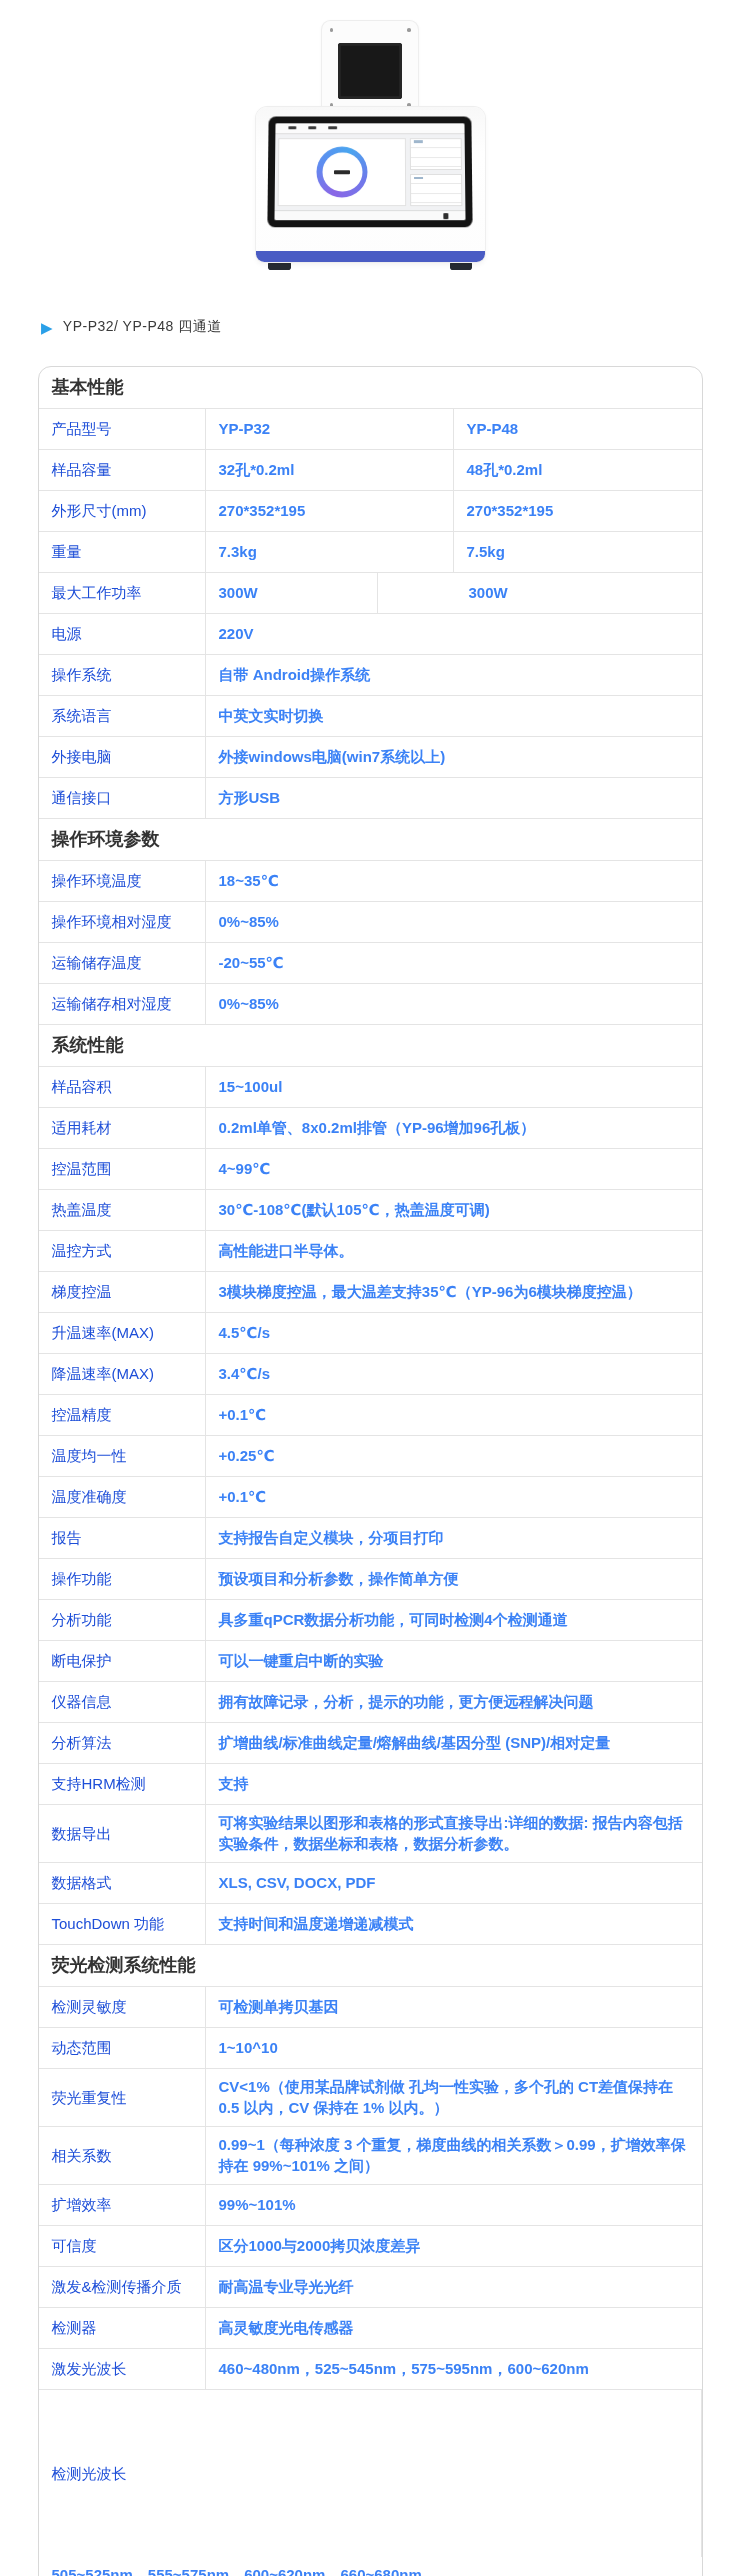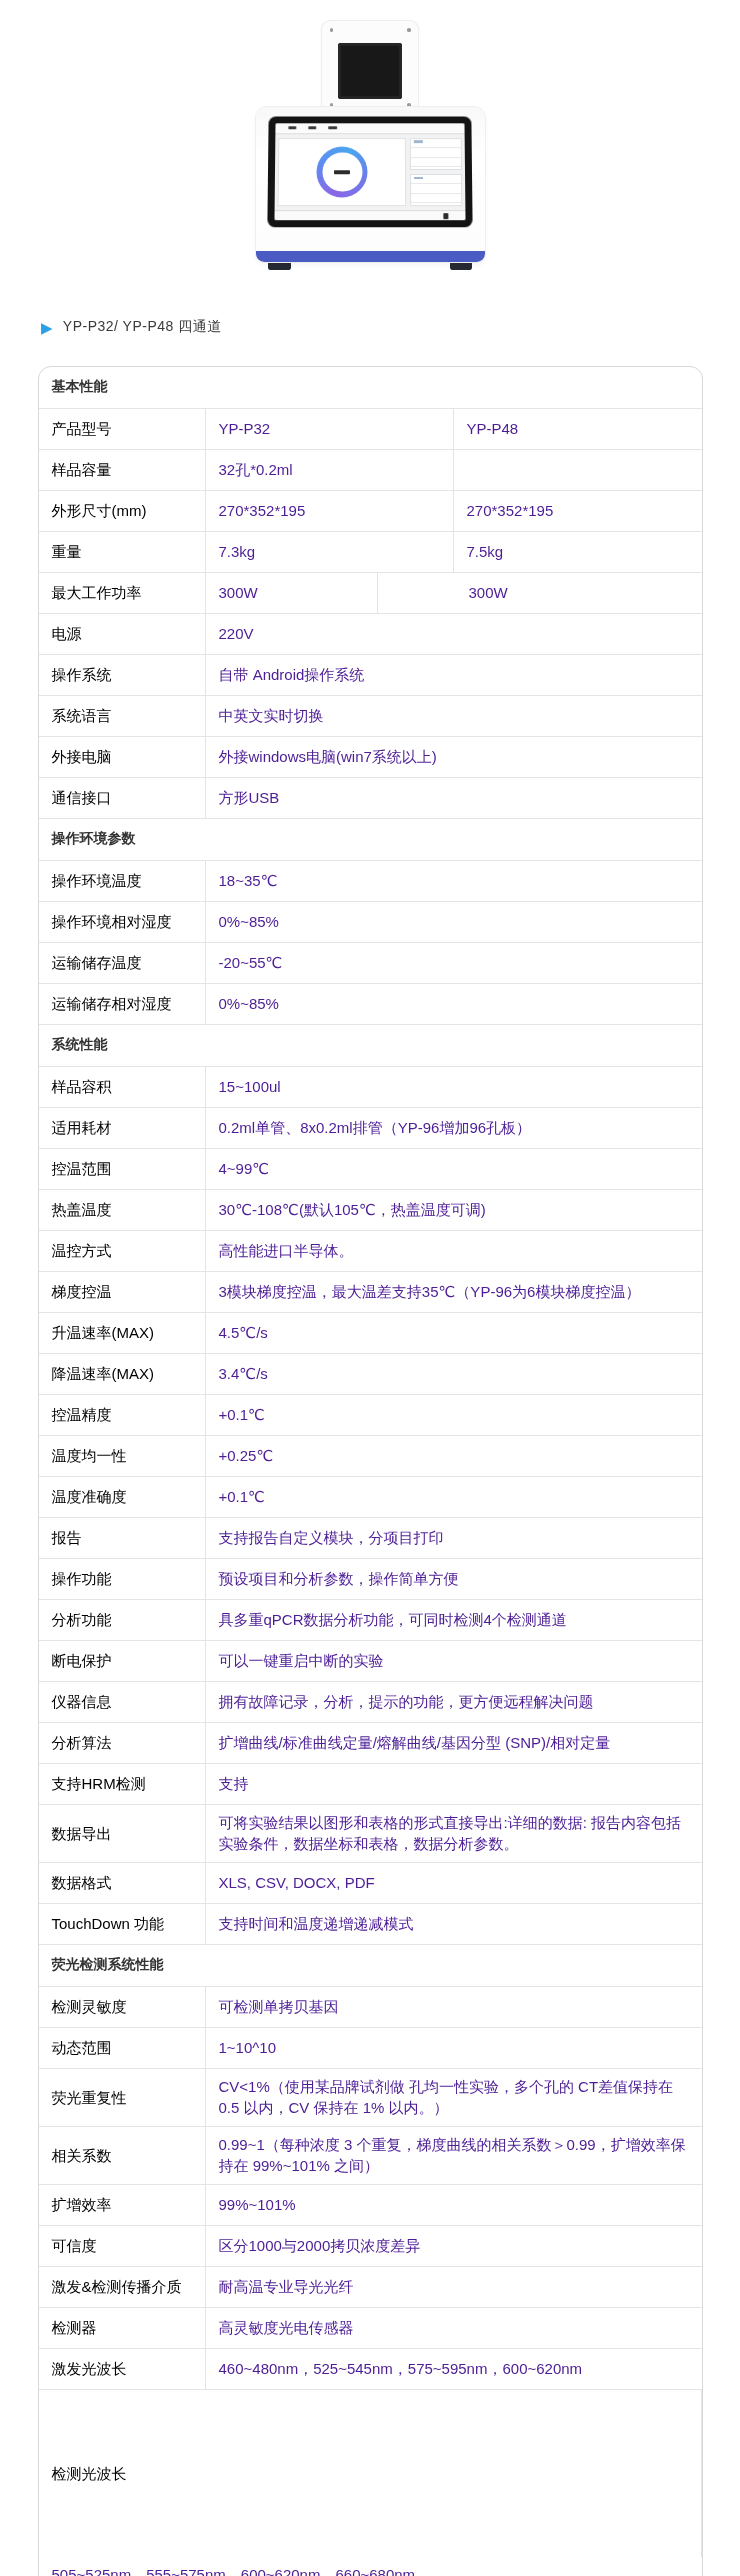--- a/index.html
+++ b/index.html
@@ -64,28 +64,28 @@
   .title-text{color:#3a3a3a;font-size:14px;font-weight:400;letter-spacing:0.5px;}
 
   
   .spec-card{
     width:665px;margin:0 auto;background:#ffffff;
     border:0.9px solid #d8d8d8;border-radius:13px;overflow:hidden;
     box-sizing:border-box;
   }
   .sec-header{
     min-height:42px;box-sizing:border-box;display:flex;align-items:center;
-    padding:0 13px;font-size:14px;font-weight:700;color:#333333;
+    padding:0 13px;font-size:18px;font-weight:700;color:#333333;
     border-bottom:0.9px solid #e4e4e4;
   }
   .spec-row{display:flex;align-items:stretch;border-bottom:0.9px solid #e4e4e4;min-height:41px;box-sizing:border-box;}
   .spec-card > :last-child{border-bottom:none;flex-direction:column;}
   .cell{display:flex;align-items:center;padding:7.5px 9.4px 7.5px 13px;font-size:15px;line-height:1.4;box-sizing:border-box;}
-  .cell.label{flex:0 0 167px;color:#000000;border-right:0.9px solid #e4e4e4;}
-  .cell.value{color:#4c1d95;}
+  .cell.label{flex:0 0 167px;color:#1d4ed8;border-right:0.9px solid #e4e4e4;}
+  .cell.value{color:#3b82f6;font-weight:bold;}
   .cell.v-full{flex:1;}
   .cell.v1{flex:0 0 248px;border-right:0.9px solid #e4e4e4;}
   .cell.v2{flex:1;}
   .spec-row.offset .cell.v1{flex:0 0 172px;}
   .spec-row.offset .cell.v2{padding-left:91px;}
 </style>
 </head>
 <body>
 
 <div class="page">
@@ -150,20 +150,23 @@
           <span>YP-P48</span>
         </div>
       </div>
       <div class="spec-row">
         <div class="cell label">
           <span>样品容量</span>
         </div>
         <div class="cell value v1">
           <span>32孔*0.2ml</span>
         </div>
+        <div class="cell value v2">
+          <span>48孔*0.2ml</span>
+        </div>
       </div>
       <div class="spec-row">
         <div class="cell label">
           <span>外形尺寸(mm)</span>
         </div>
         <div class="cell value v1">
           <span>270*352*195</span>
         </div>
         <div class="cell value v2">
           <span>270*352*195</span>

